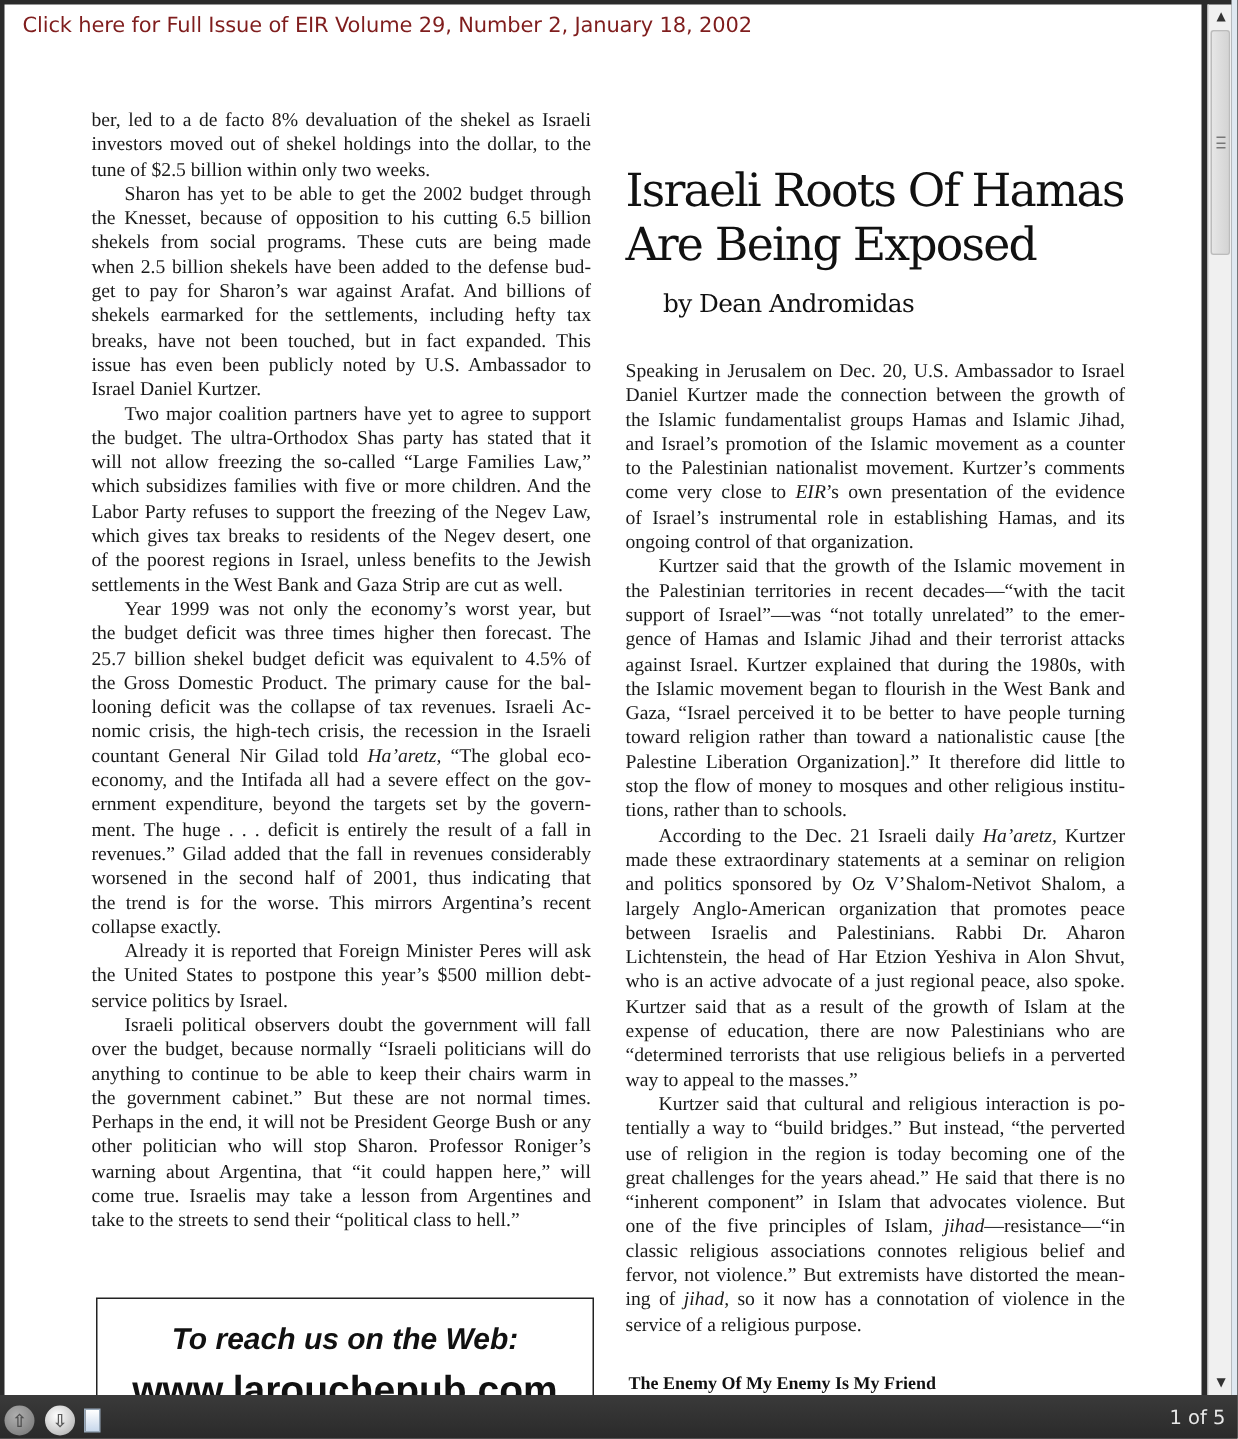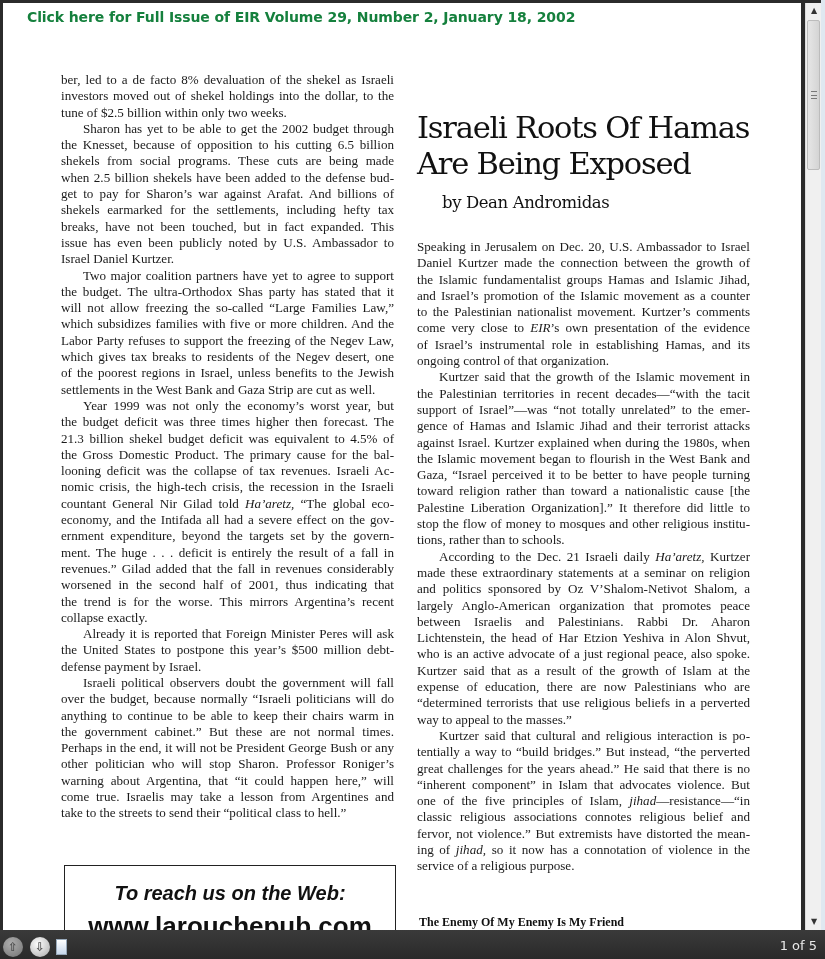--- a/index.html
+++ b/index.html
@@ -8,23 +8,23 @@
 
   #viewer {
     position: absolute; left: 0; top: 0; width: 825px; height: 930px;
     background: #2b2b2b;
   }
   #page {
     position: absolute; left: 3px; top: 3px; width: 798px; height: 927px;
     background: #ffffff; overflow: hidden;
   }
   #full-issue-link {
-    position: absolute; left: 24px; top: 6px;
-    font-family: "DejaVu Sans", sans-serif; font-weight: bold; font-size: 14px;
-    color: #15803d; white-space: nowrap; cursor: pointer; letter-spacing: -0.1px;
+    position: absolute; left: 12px; top: 6px;
+    font-family: "DejaVu Sans", sans-serif; font-weight: normal; font-size: 14px;
+    color: #7f1d1d; white-space: nowrap; cursor: pointer; letter-spacing: -0.1px;
   }
 
   .col { position: absolute; font-size: 13.1px; line-height: 16.3px; color: #1a1a1a; text-align: justify; }
   #col-left { left: 58px; top: 69px; width: 333px; }
   #col-right { left: 414px; top: 236px; width: 333px; }
   .col p { text-indent: 0; }
   .col p span.line { display: block; text-align: justify; text-align-last: justify; }
   .col p span.line.last { text-align-last: left; }
   .col p span.line.ind1 { text-indent: 22px; }
   i { font-style: italic; }
@@ -126,37 +126,37 @@
           <span class="line">will not allow freezing the so-called “Large Families Law,”</span>
           <span class="line">which subsidizes families with five or more children. And the</span>
           <span class="line">Labor Party refuses to support the freezing of the Negev Law,</span>
           <span class="line">which gives tax breaks to residents of the Negev desert, one</span>
           <span class="line">of the poorest regions in Israel, unless benefits to the Jewish</span>
           <span class="line last">settlements in the West Bank and Gaza Strip are cut as well.</span>
         </p>
         <p>
           <span class="line ind1">Year 1999 was not only the economy’s worst year, but</span>
           <span class="line">the budget deficit was three times higher then forecast. The</span>
-          <span class="line">21.3 billion shekel budget deficit was equivalent to 4.5% of</span>
+          <span class="line">25.7 billion shekel budget deficit was equivalent to 4.5% of</span>
           <span class="line">the Gross Domestic Product. The primary cause for the bal-</span>
           <span class="line">looning deficit was the collapse of tax revenues. Israeli Ac-</span>
           <span class="line">nomic crisis, the high-tech crisis, the recession in the Israeli</span>
           <span class="line">countant General Nir Gilad told <i>Ha’aretz,</i> “The global eco-</span>
           <span class="line">economy, and the Intifada all had a severe effect on the gov-</span>
           <span class="line">ernment expenditure, beyond the targets set by the govern-</span>
           <span class="line">ment. The huge . . . deficit is entirely the result of a fall in</span>
           <span class="line">revenues.” Gilad added that the fall in revenues considerably</span>
           <span class="line">worsened in the second half of 2001, thus indicating that</span>
           <span class="line">the trend is for the worse. This mirrors Argentina’s recent</span>
           <span class="line last">collapse exactly.</span>
         </p>
         <p>
           <span class="line ind1">Already it is reported that Foreign Minister Peres will ask</span>
           <span class="line">the United States to postpone this year’s $500 million debt-</span>
-          <span class="line last">defense payment by Israel.</span>
+          <span class="line last">service politics by Israel.</span>
         </p>
         <p>
           <span class="line ind1">Israeli political observers doubt the government will fall</span>
           <span class="line">over the budget, because normally “Israeli politicians will do</span>
           <span class="line">anything to continue to be able to keep their chairs warm in</span>
           <span class="line">the government cabinet.” But these are not normal times.</span>
           <span class="line">Perhaps in the end, it will not be President George Bush or any</span>
           <span class="line">other politician who will stop Sharon. Professor Roniger’s</span>
           <span class="line">warning about Argentina, that “it could happen here,” will</span>
           <span class="line">come true. Israelis may take a lesson from Argentines and</span>
@@ -179,21 +179,21 @@
           <span class="line">to the Palestinian nationalist movement. Kurtzer’s comments</span>
           <span class="line">come very close to <i>EIR</i>’s own presentation of the evidence</span>
           <span class="line">of Israel’s instrumental role in establishing Hamas, and its</span>
           <span class="line last">ongoing control of that organization.</span>
         </p>
         <p>
           <span class="line ind1">Kurtzer said that the growth of the Islamic movement in</span>
           <span class="line">the Palestinian territories in recent decades—“with the tacit</span>
           <span class="line">support of Israel”—was “not totally unrelated” to the emer-</span>
           <span class="line">gence of Hamas and Islamic Jihad and their terrorist attacks</span>
-          <span class="line">against Israel. Kurtzer explained when during the 1980s, when</span>
+          <span class="line">against Israel. Kurtzer explained that during the 1980s, with</span>
           <span class="line">the Islamic movement began to flourish in the West Bank and</span>
           <span class="line">Gaza, “Israel perceived it to be better to have people turning</span>
           <span class="line">toward religion rather than toward a nationalistic cause [the</span>
           <span class="line">Palestine Liberation Organization].” It therefore did little to</span>
           <span class="line">stop the flow of money to mosques and other religious institu-</span>
           <span class="line last">tions, rather than to schools.</span>
         </p>
         <p>
           <span class="line ind1">According to the Dec. 21 Israeli daily <i>Ha’aretz,</i> Kurtzer</span>
           <span class="line">made these extraordinary statements at a seminar on religion</span>
@@ -203,20 +203,21 @@
           <span class="line">Lichtenstein, the head of Har Etzion Yeshiva in Alon Shvut,</span>
           <span class="line">who is an active advocate of a just regional peace, also spoke.</span>
           <span class="line">Kurtzer said that as a result of the growth of Islam at the</span>
           <span class="line">expense of education, there are now Palestinians who are</span>
           <span class="line">“determined terrorists that use religious beliefs in a perverted</span>
           <span class="line last">way to appeal to the masses.”</span>
         </p>
         <p>
           <span class="line ind1">Kurtzer said that cultural and religious interaction is po-</span>
           <span class="line">tentially a way to “build bridges.” But instead, “the perverted</span>
+          <span class="line">use of religion in the region is today becoming one of the</span>
           <span class="line">great challenges for the years ahead.” He said that there is no</span>
           <span class="line">“inherent component” in Islam that advocates violence. But</span>
           <span class="line">one of the five principles of Islam, <i>jihad</i>—resistance—“in</span>
           <span class="line">classic religious associations connotes religious belief and</span>
           <span class="line">fervor, not violence.” But extremists have distorted the mean-</span>
           <span class="line">ing of <i>jihad,</i> so it now has a connotation of violence in the</span>
           <span class="line last">service of a religious purpose.</span>
         </p>
       </div>
 

